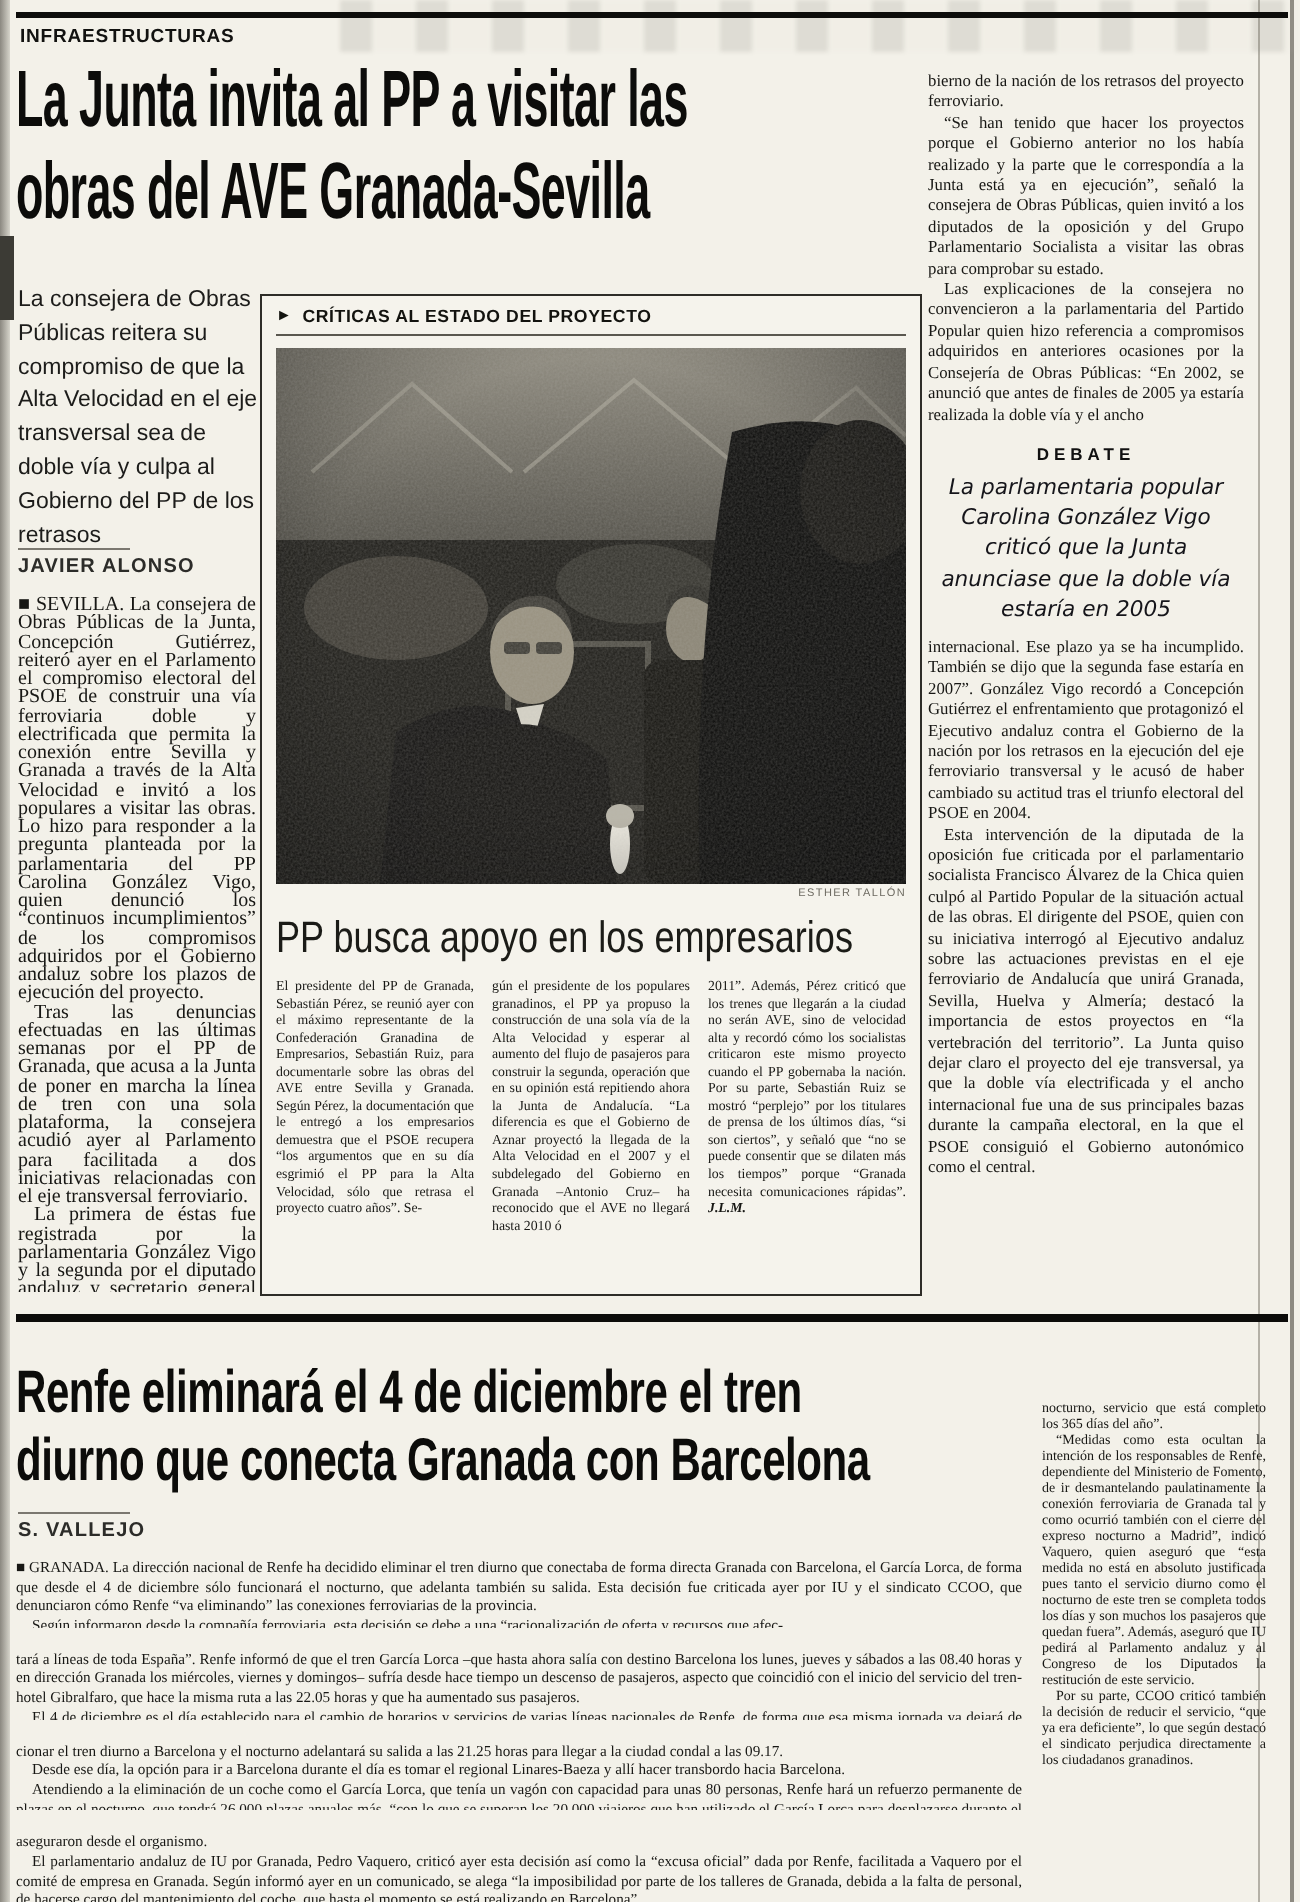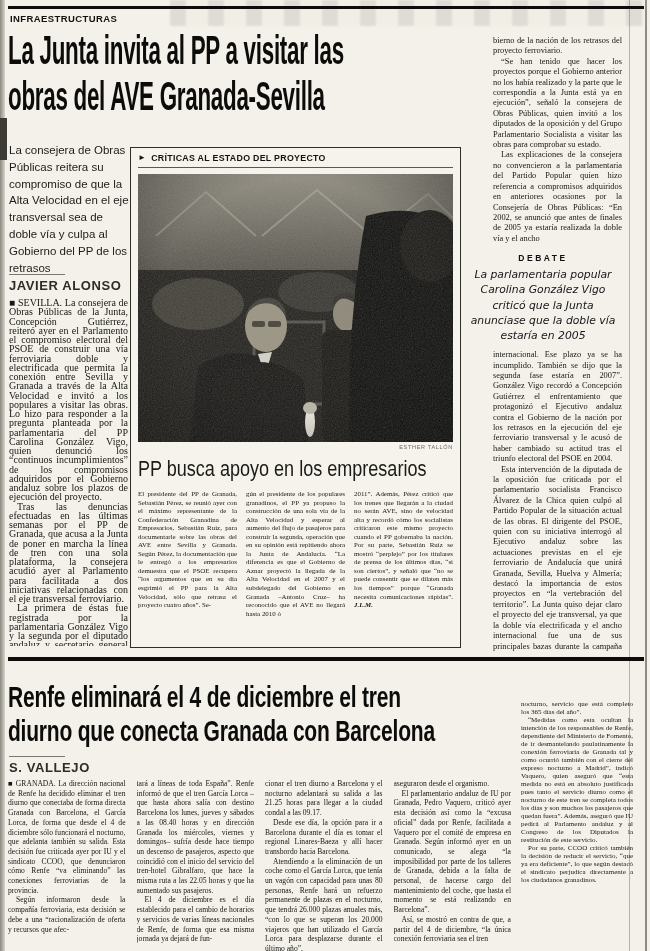--- a/index.html
+++ b/index.html
@@ -17,21 +17,21 @@
   .top-rule{position:absolute;left:8px;top:6px;width:636px;height:3px;background:#0d0d0b;}
   .kicker{font-family:"Liberation Sans",sans-serif;font-weight:bold;font-size:9.5px;
           letter-spacing:.4px;color:#121210;}
   .kicker1{position:absolute;left:10px;top:13px;}
   .headline1{position:absolute;left:8px;top:27px;width:760px;}
   .h1line{display:block;white-space:nowrap;font-family:"Liberation Sans",sans-serif;font-weight:bold;
           font-size:40px;line-height:46px;letter-spacing:-.5px;color:#0c0c0a;
           transform:scaleX(.56);transform-origin:0 50%;}
   .standfirst{position:absolute;left:9px;top:142px;width:121px;font-family:"Liberation Sans",sans-serif;
           font-size:11.5px;line-height:16.8px;color:#1c1c1a;}
-  .byline{position:absolute;font-family:"Liberation Sans",sans-serif;font-size:13px;font-weight:bold;
+  .byline{position:absolute;font-family:"Liberation Sans",sans-serif;font-size:10px;font-weight:bold;
           letter-spacing:.6px;color:#2c2c29;}
   .byrule{display:block;width:56px;height:1px;background:#7b7870;margin-bottom:3px;}
   .byline1{left:9px;top:274px;}
   .leftcol{position:absolute;left:9px;top:298px;width:119px;height:348px;overflow:hidden;}
   p.body{margin:0;text-align:justify;}
   p.ind{text-indent:8px;}
   .leftcol p{font-size:10px;line-height:9.25px;}
   
   .feature{position:absolute;left:130px;top:147px;width:331px;height:501px;border:1px solid #2e2d28;
            box-sizing:border-box;background:#f5f3ec;padding:5px 7px;overflow:hidden;}
@@ -45,34 +45,34 @@
   .feature-headline{margin-top:6px;font-family:"Liberation Sans",sans-serif;font-weight:normal;
            font-size:22px;white-space:nowrap;color:#1b1b17;
            transform:scaleX(.82);transform-origin:0 50%;}
   .feature-cols{display:flex;gap:9px;margin-top:8px;height:154px;overflow:hidden;}
   .fcol{flex:1;overflow:hidden;}
   .fcol p, .fcol span{font-size:6.9px;line-height:8.55px;}
   .fcol p{text-align:justify;}
   .sig{font-weight:bold;font-style:italic;}
   
   .rightcol{position:absolute;left:464px;top:36px;width:158px;height:616px;overflow:hidden;}
-  .rightcol p{font-size:8.4px;line-height:10.4px;margin-left:29px;}
+  .rightcol p{font-size:8.4px;line-height:10.4px;}
   .pullquote{margin:9px 2px 7px;text-align:center;}
   .pq-label{font-family:"Liberation Sans",sans-serif;font-weight:bold;font-size:8.5px;letter-spacing:2.5px;color:#111;}
   .pq-text{margin-top:4px;font-family:"DejaVu Sans",sans-serif;font-style:italic;
            font-size:10.8px;line-height:15.2px;color:#15151a;}
   
   .divider2{position:absolute;left:8px;top:657px;width:636px;height:4px;background:#0c0c0a;}
   .kicker2{position:absolute;left:10px;top:666px;}
   .headline2{position:absolute;left:8px;top:680px;width:700px;}
   .h2line{display:block;white-space:nowrap;font-family:"Liberation Sans",sans-serif;font-weight:bold;
           font-size:30px;line-height:34px;letter-spacing:-.3px;color:#0c0c0a;
           transform:scaleX(.70);transform-origin:0 50%;}
   .byline2{left:9px;top:756px;}
-  .bottomcols{position:absolute;left:8px;top:779px;width:503px;height:172px;display:flex;gap:11px;overflow:hidden;}
+  .bottomcols{position:absolute;left:8px;top:779px;width:503px;height:172px;display:flex;gap:11px;overflow:hidden;flex-direction:column;}
   .bcol{flex:1;overflow:hidden;}
   .bcol p{font-size:7.6px;line-height:9.7px;}
   .bcol5{position:absolute;left:521px;top:700px;width:112px;height:248px;overflow:hidden;}
   .bcol5 p{font-size:7px;line-height:8.0px;text-align:justify;margin:0;}
   .bcol5 p.ind{text-indent:7px;}
 </style>
 </head>
 <body>
 
 <div class="page">

